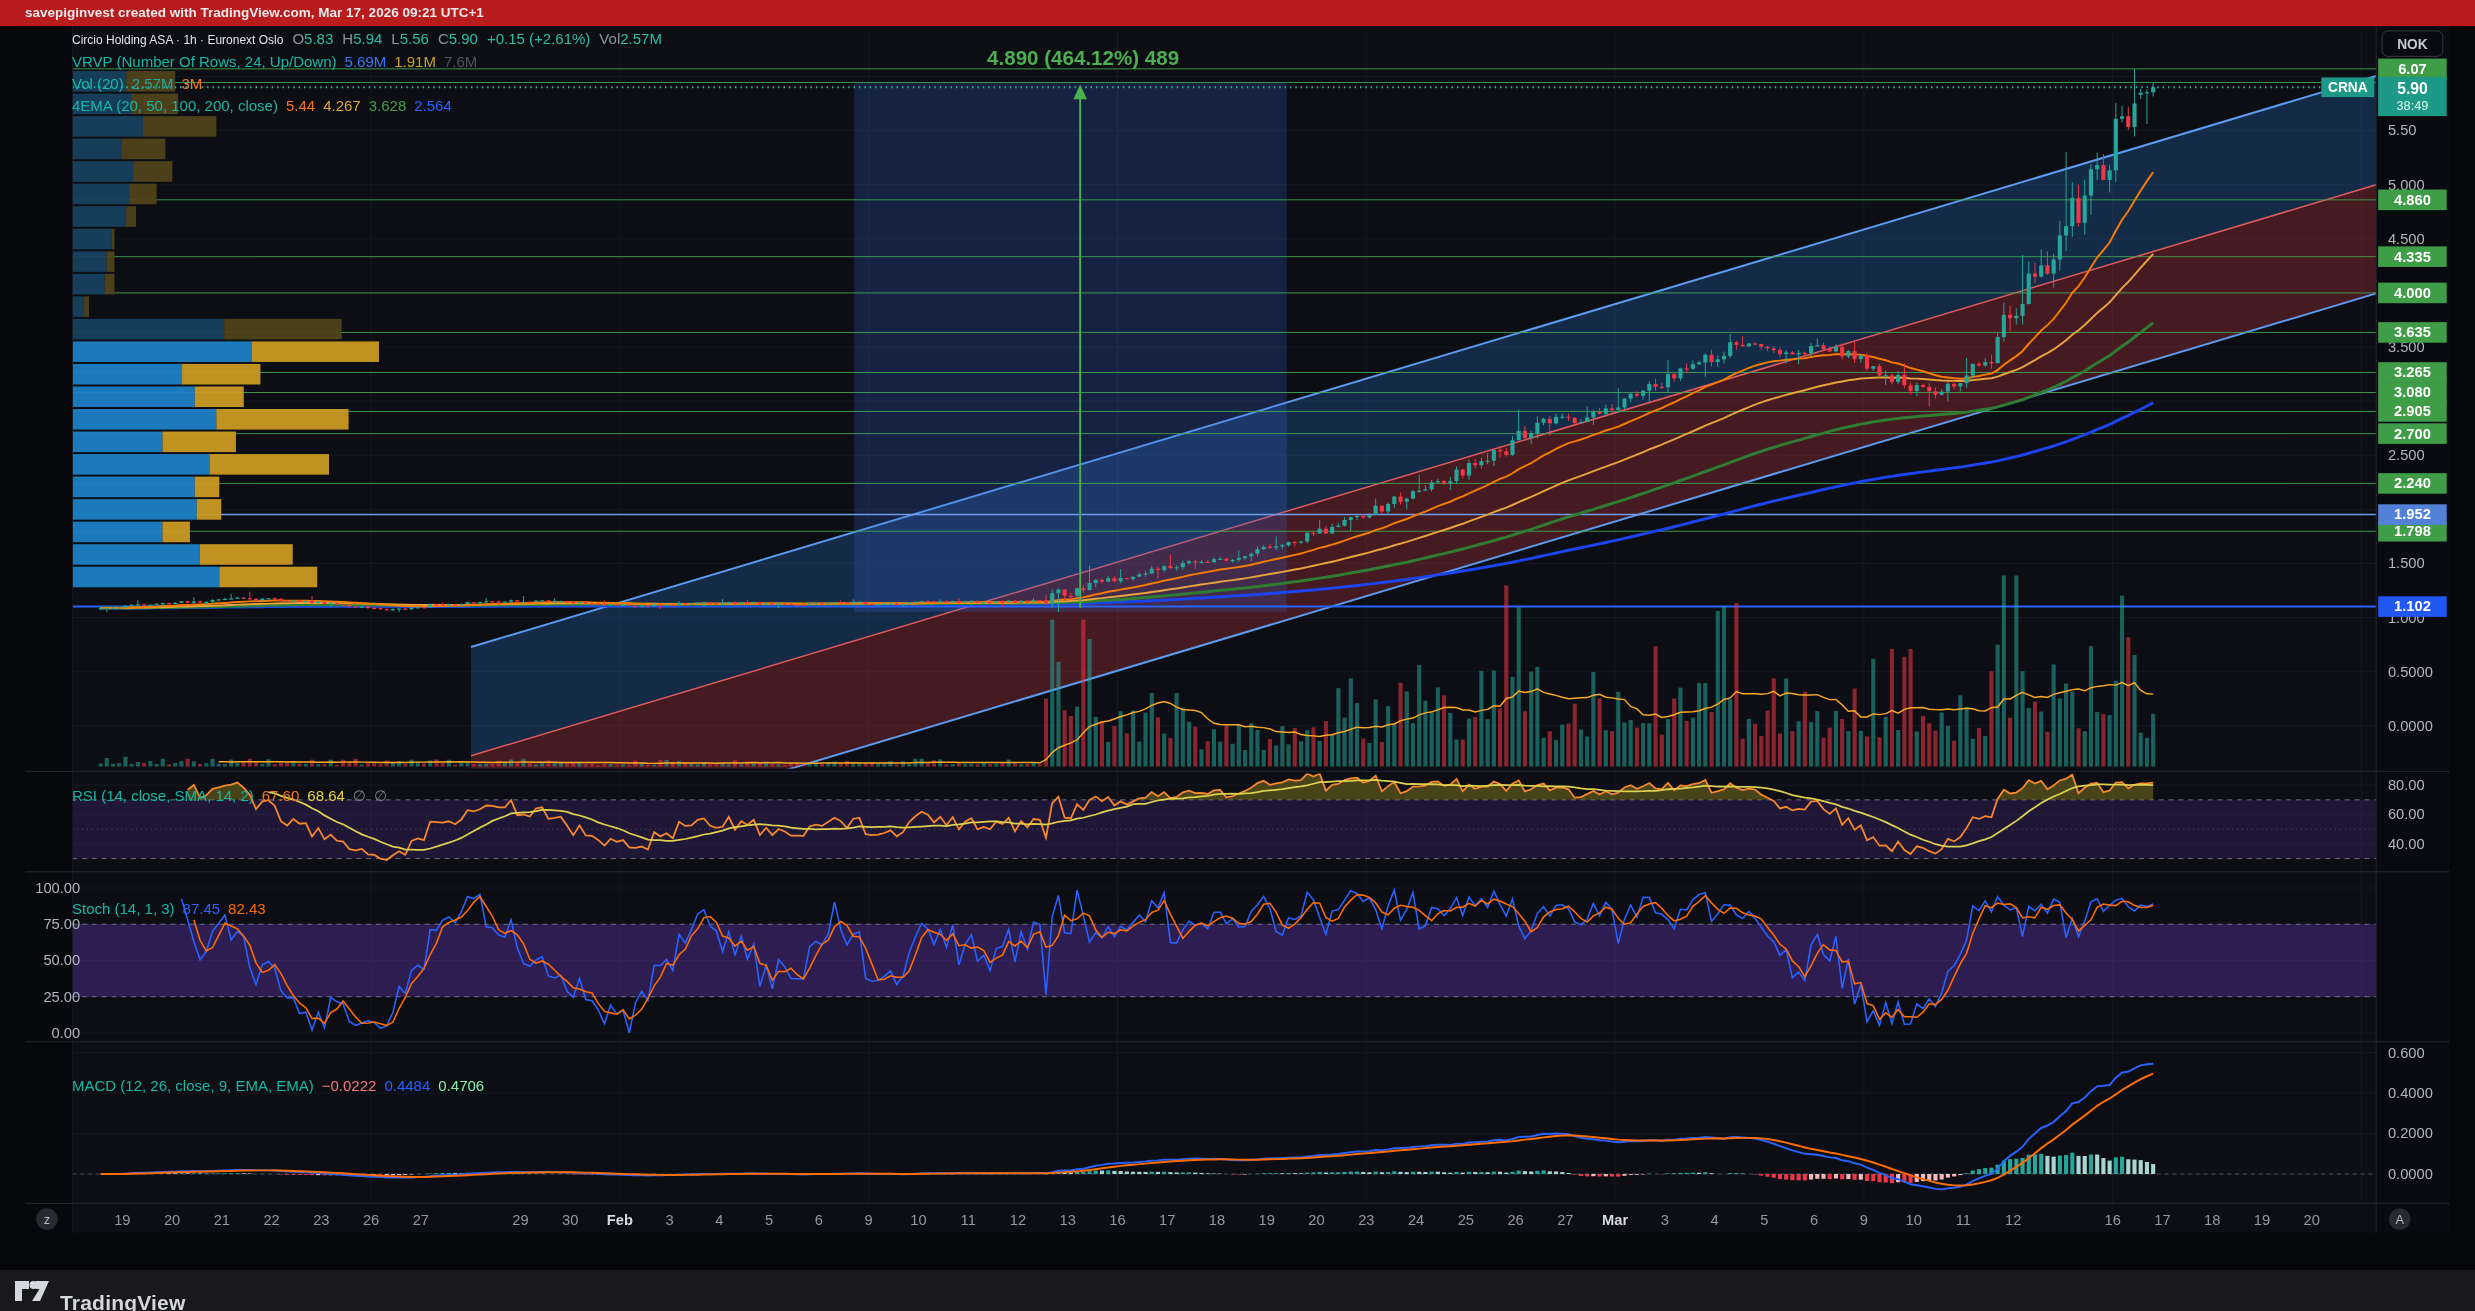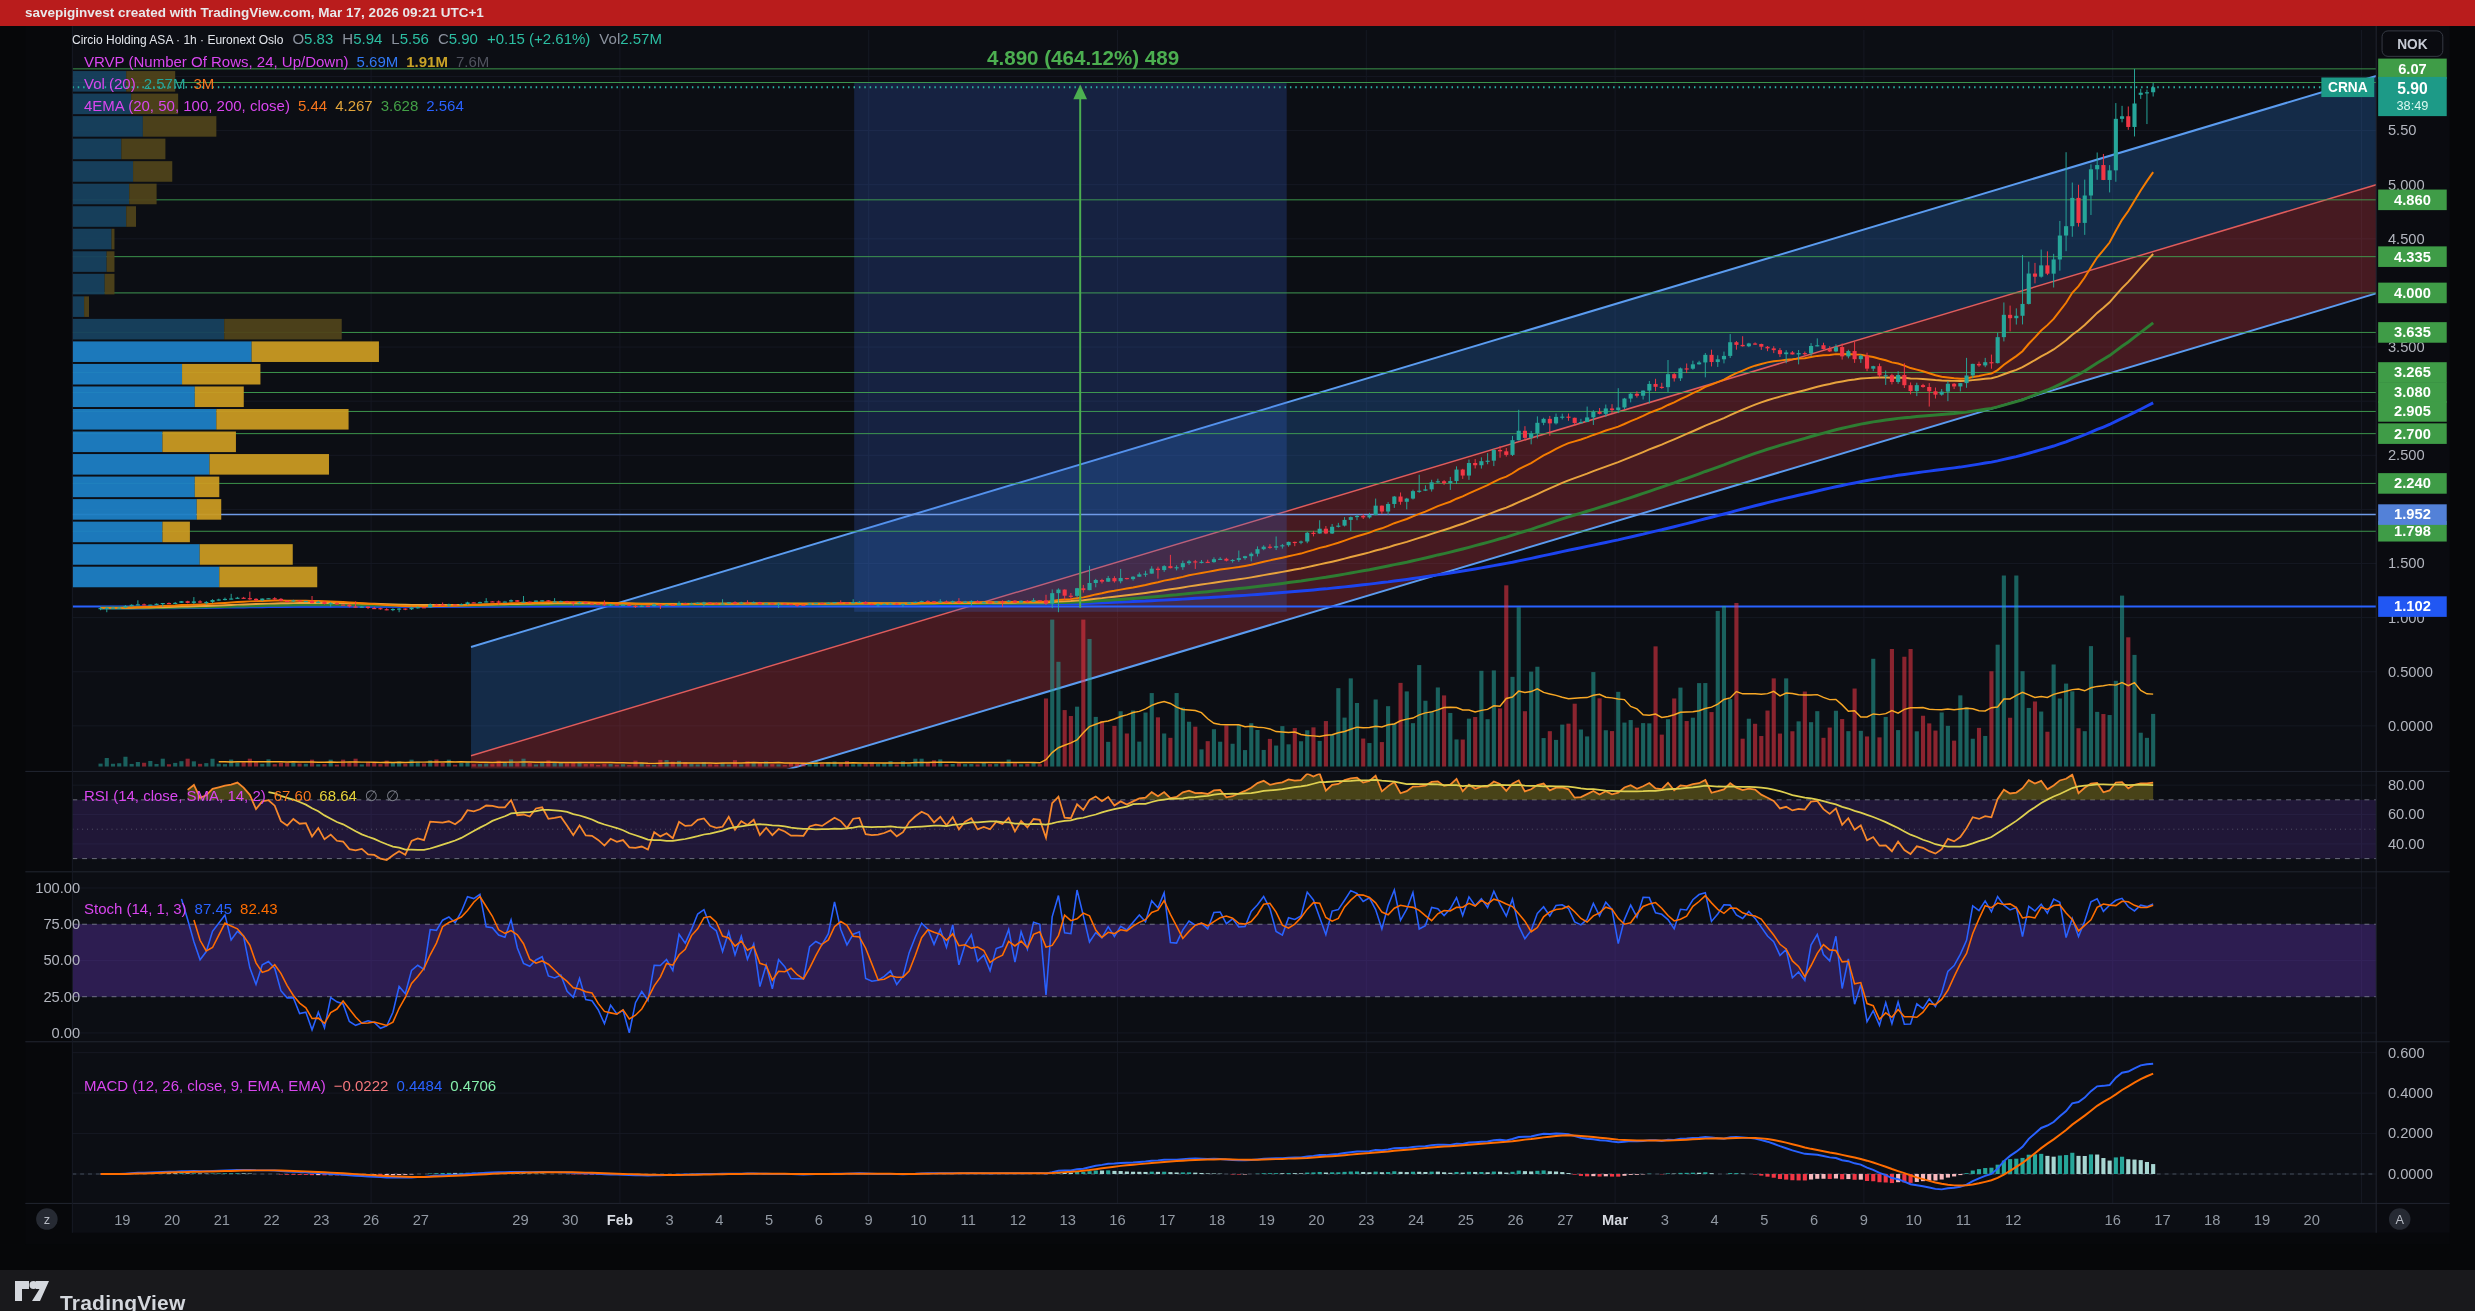--- a/index.html
+++ b/index.html
@@ -4,21 +4,21 @@
 <style>
   html,body{margin:0;padding:0;background:#060709;width:2475px;height:1311px;overflow:hidden;
     font-family:"Liberation Sans",sans-serif;}
   .topbar{position:absolute;left:0;top:0;width:2475px;height:26px;background:#b91c1c;
     color:#e8e8ea;font-size:13.5px;font-weight:700;line-height:26px;padding-left:25px;box-sizing:border-box;z-index:6;}
   .stage{position:absolute;left:0;top:26px;width:2475px;height:1244px;}
   svg{display:block}
   svg text{font-family:"Liberation Sans",sans-serif;}
   .lrow{position:absolute;left:72px;height:20px;font-size:15px;color:#9ba3af;white-space:nowrap;z-index:5;pointer-events:none;}
   .lrow .ttl{color:#e3e6ec;font-size:12px;}
-  .lrow .lbl{color:#d946ef;padding-left:12px;}
+  .lrow .lbl{color:#14b8a6;}
   .vals span{margin-left:8px;font-weight:500;}
   #ohlc span.k{color:#8b929e;margin-left:9px;}
   #ohlc span.v{color:#2cbea2;font-weight:500;}
   #ohlc span.chg{color:#2cbea2;margin-left:9px;}
   .footer{position:absolute;left:0;top:1270px;width:2475px;height:41px;background:#19191c;
     display:flex;align-items:center;padding-left:14px;box-sizing:border-box;z-index:6;}
   .footer .brand{color:#d4d7dd;font-size:21px;font-weight:700;margin-left:10px;letter-spacing:.2px;margin-top:24px;}
 </style>
 </head>
 <body>
@@ -1563,21 +1563,21 @@
         <text x="22" y="1249" text-anchor="middle" fill="#b7bbc4" font-size="13">z</text>
         <circle cx="2424" cy="1244" r="11" fill="#262a33"></circle>
         <text x="2424" y="1249" text-anchor="middle" fill="#b7bbc4" font-size="13">A</text>
       </g>
     </svg>
 
   <div class="lrow" style="top:4px">
     <span class="ttl">Circio Holding ASA · 1h · Euronext Oslo</span><span id="ohlc"><span class="k">O</span><span class="v">5.83</span><span class="k">H</span><span class="v">5.94</span><span class="k">L</span><span class="v">5.56</span><span class="k">C</span><span class="v">5.90</span><span class="chg">+0.15 (+2.61%)</span><span class="k">Vol</span><span class="v">2.57M</span></span>
   </div>
   <div class="lrow" style="top:27px">
-    <span class="lbl">VRVP (Number Of Rows, 24, Up/Down)</span><span class="vals"><span style="color: rgb(49, 121, 245);">5.69M</span><span style="color: rgb(201, 162, 39); font-weight: bold;">1.91M</span><span style="color: rgb(80, 83, 94);">7.6M</span></span>
+    <span class="lbl">VRVP (Number Of Rows, 24, Up/Down)</span><span class="vals"><span style="color: rgb(49, 121, 245);">5.69M</span><span style="color: rgb(201, 162, 39);">1.91M</span><span style="color: rgb(80, 83, 94);">7.6M</span></span>
   </div>
   <div class="lrow" style="top:49px">
     <span class="lbl">Vol (20)</span><span class="vals"><span style="color: rgb(38, 166, 154);">2.57M</span><span style="color: rgb(247, 117, 29);">3M</span></span>
   </div>
   <div class="lrow" style="top:71px">
     <span class="lbl">4EMA (20, 50, 100, 200, close)</span><span class="vals"><span style="color: rgb(247, 117, 29);">5.44</span><span style="color: rgb(226, 165, 59);">4.267</span><span style="color: rgb(67, 160, 71);">3.628</span><span style="color: rgb(41, 98, 255);">2.564</span></span>
   </div>
   <div class="lrow" style="top:761px">
     <span class="lbl">RSI (14, close, SMA, 14, 2)</span><span class="vals"><span style="color: rgb(247, 117, 29);">67.60</span><span style="color: rgb(231, 212, 59);">68.64</span><span style="color: rgb(120, 123, 134);">∅</span><span style="color: rgb(120, 123, 134);">∅</span></span>
   </div>

